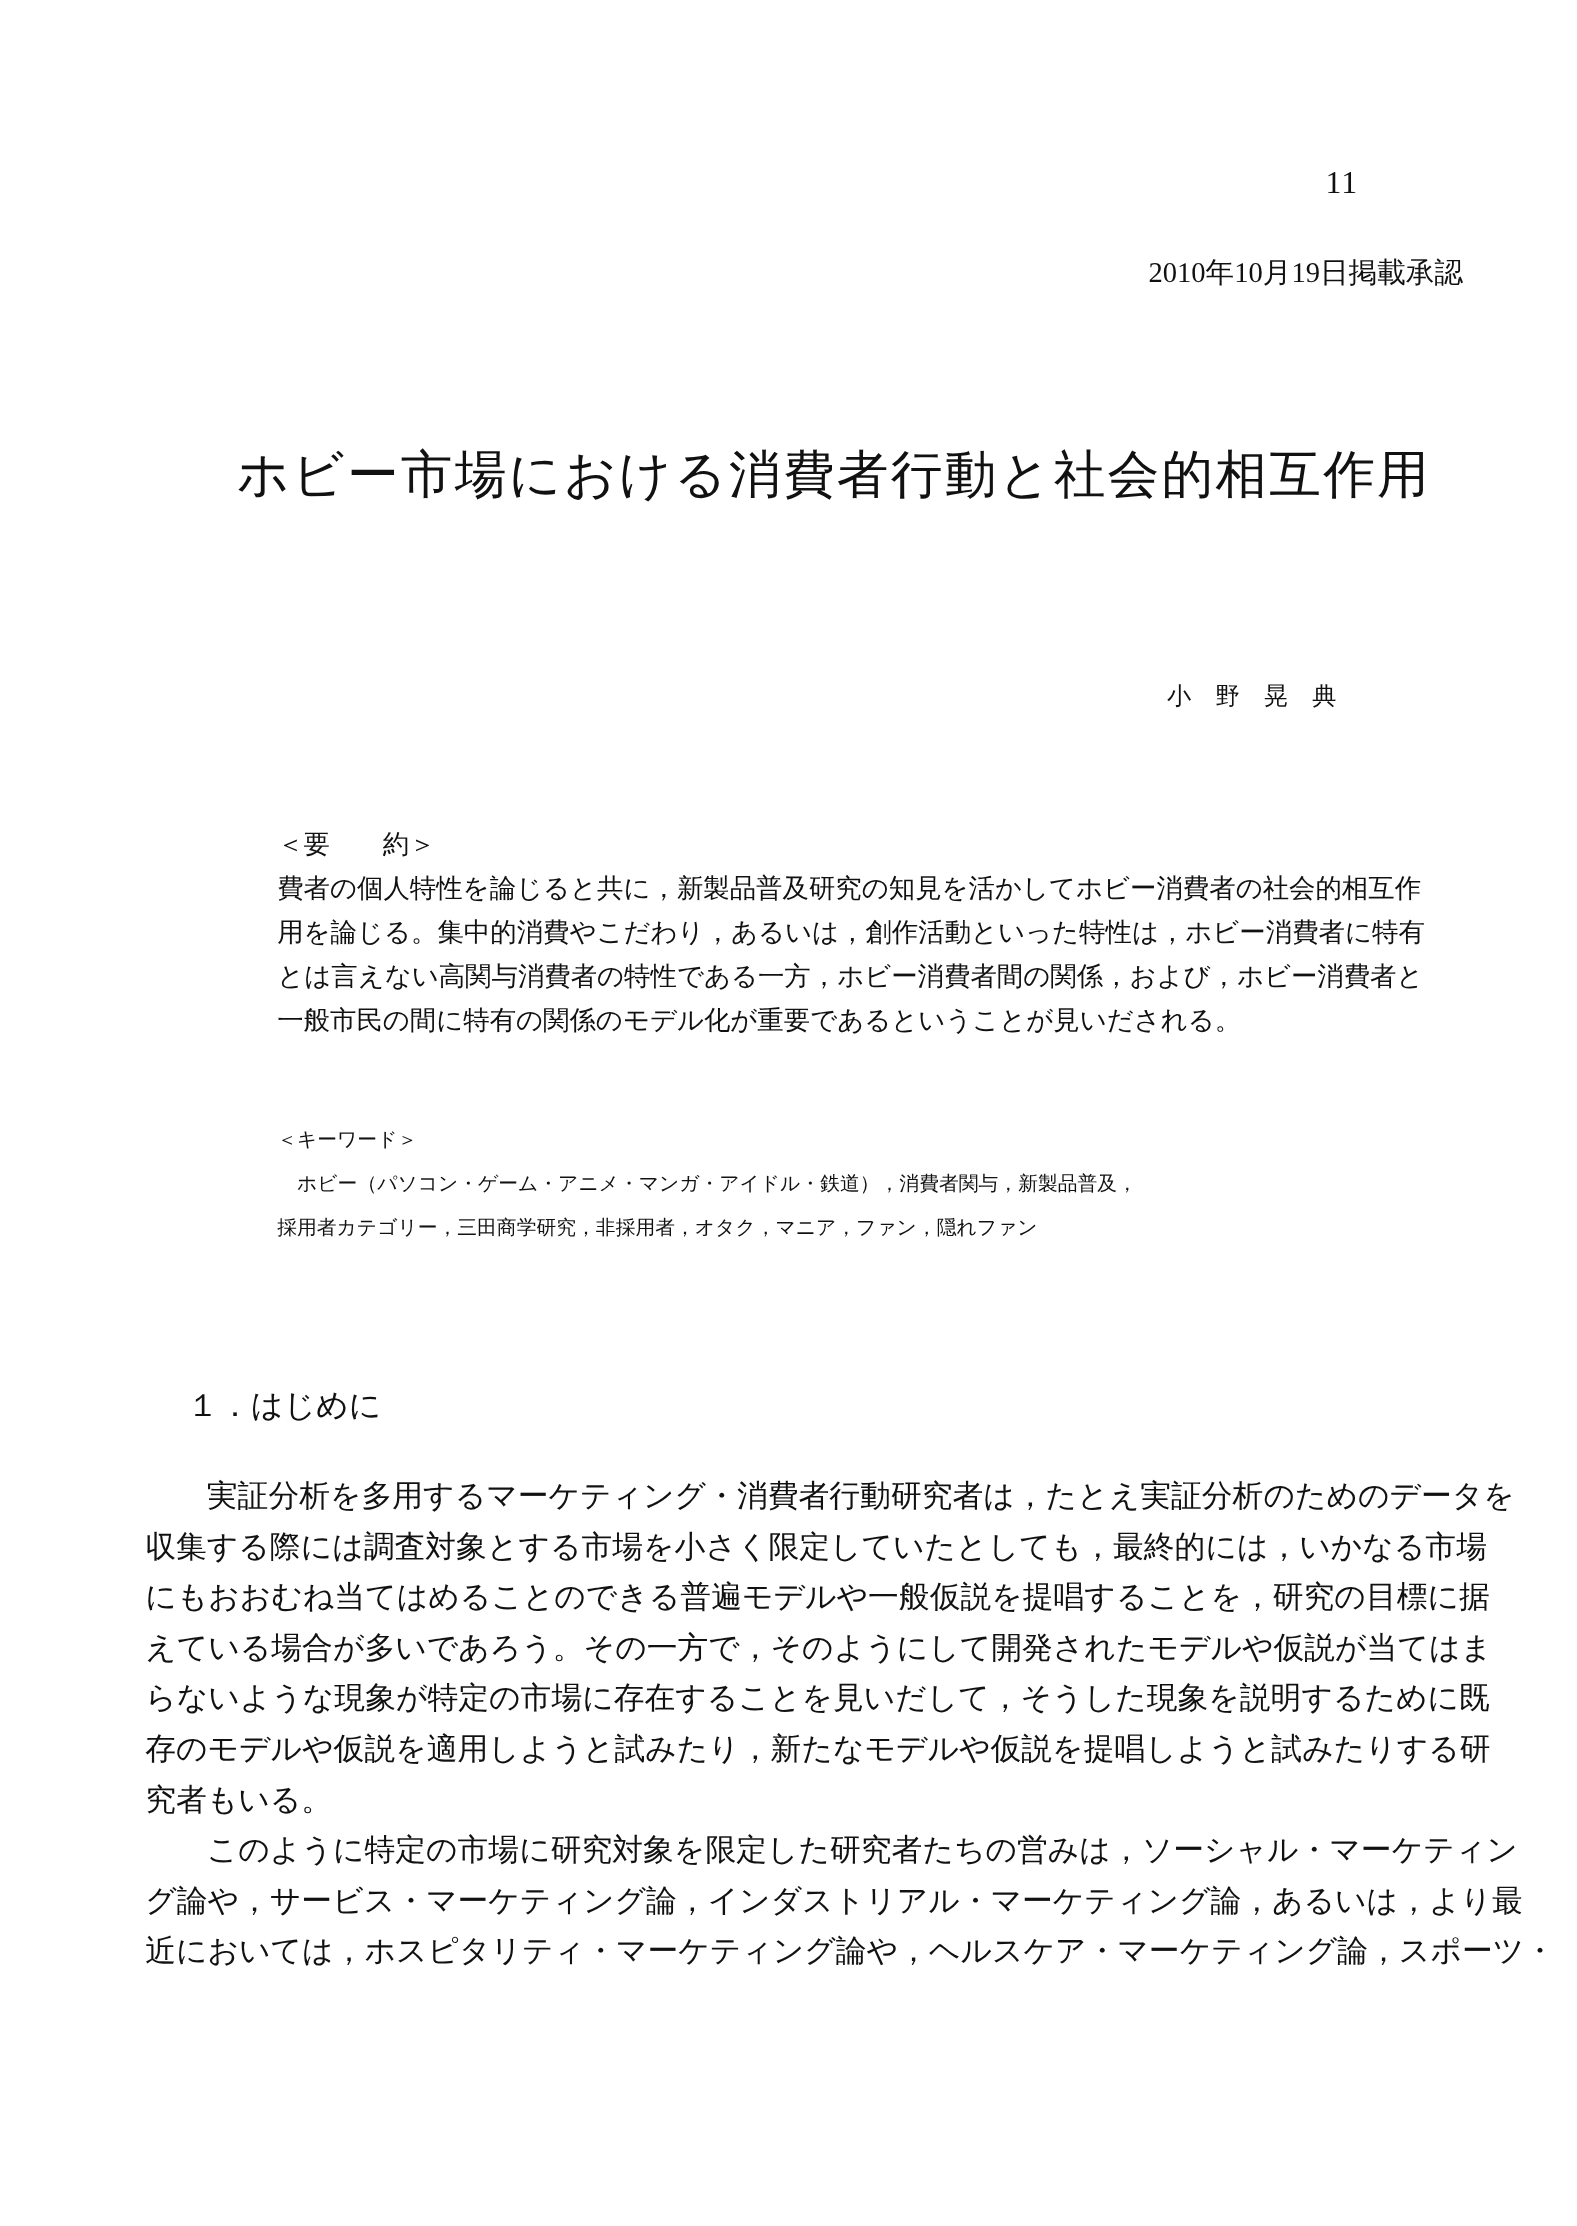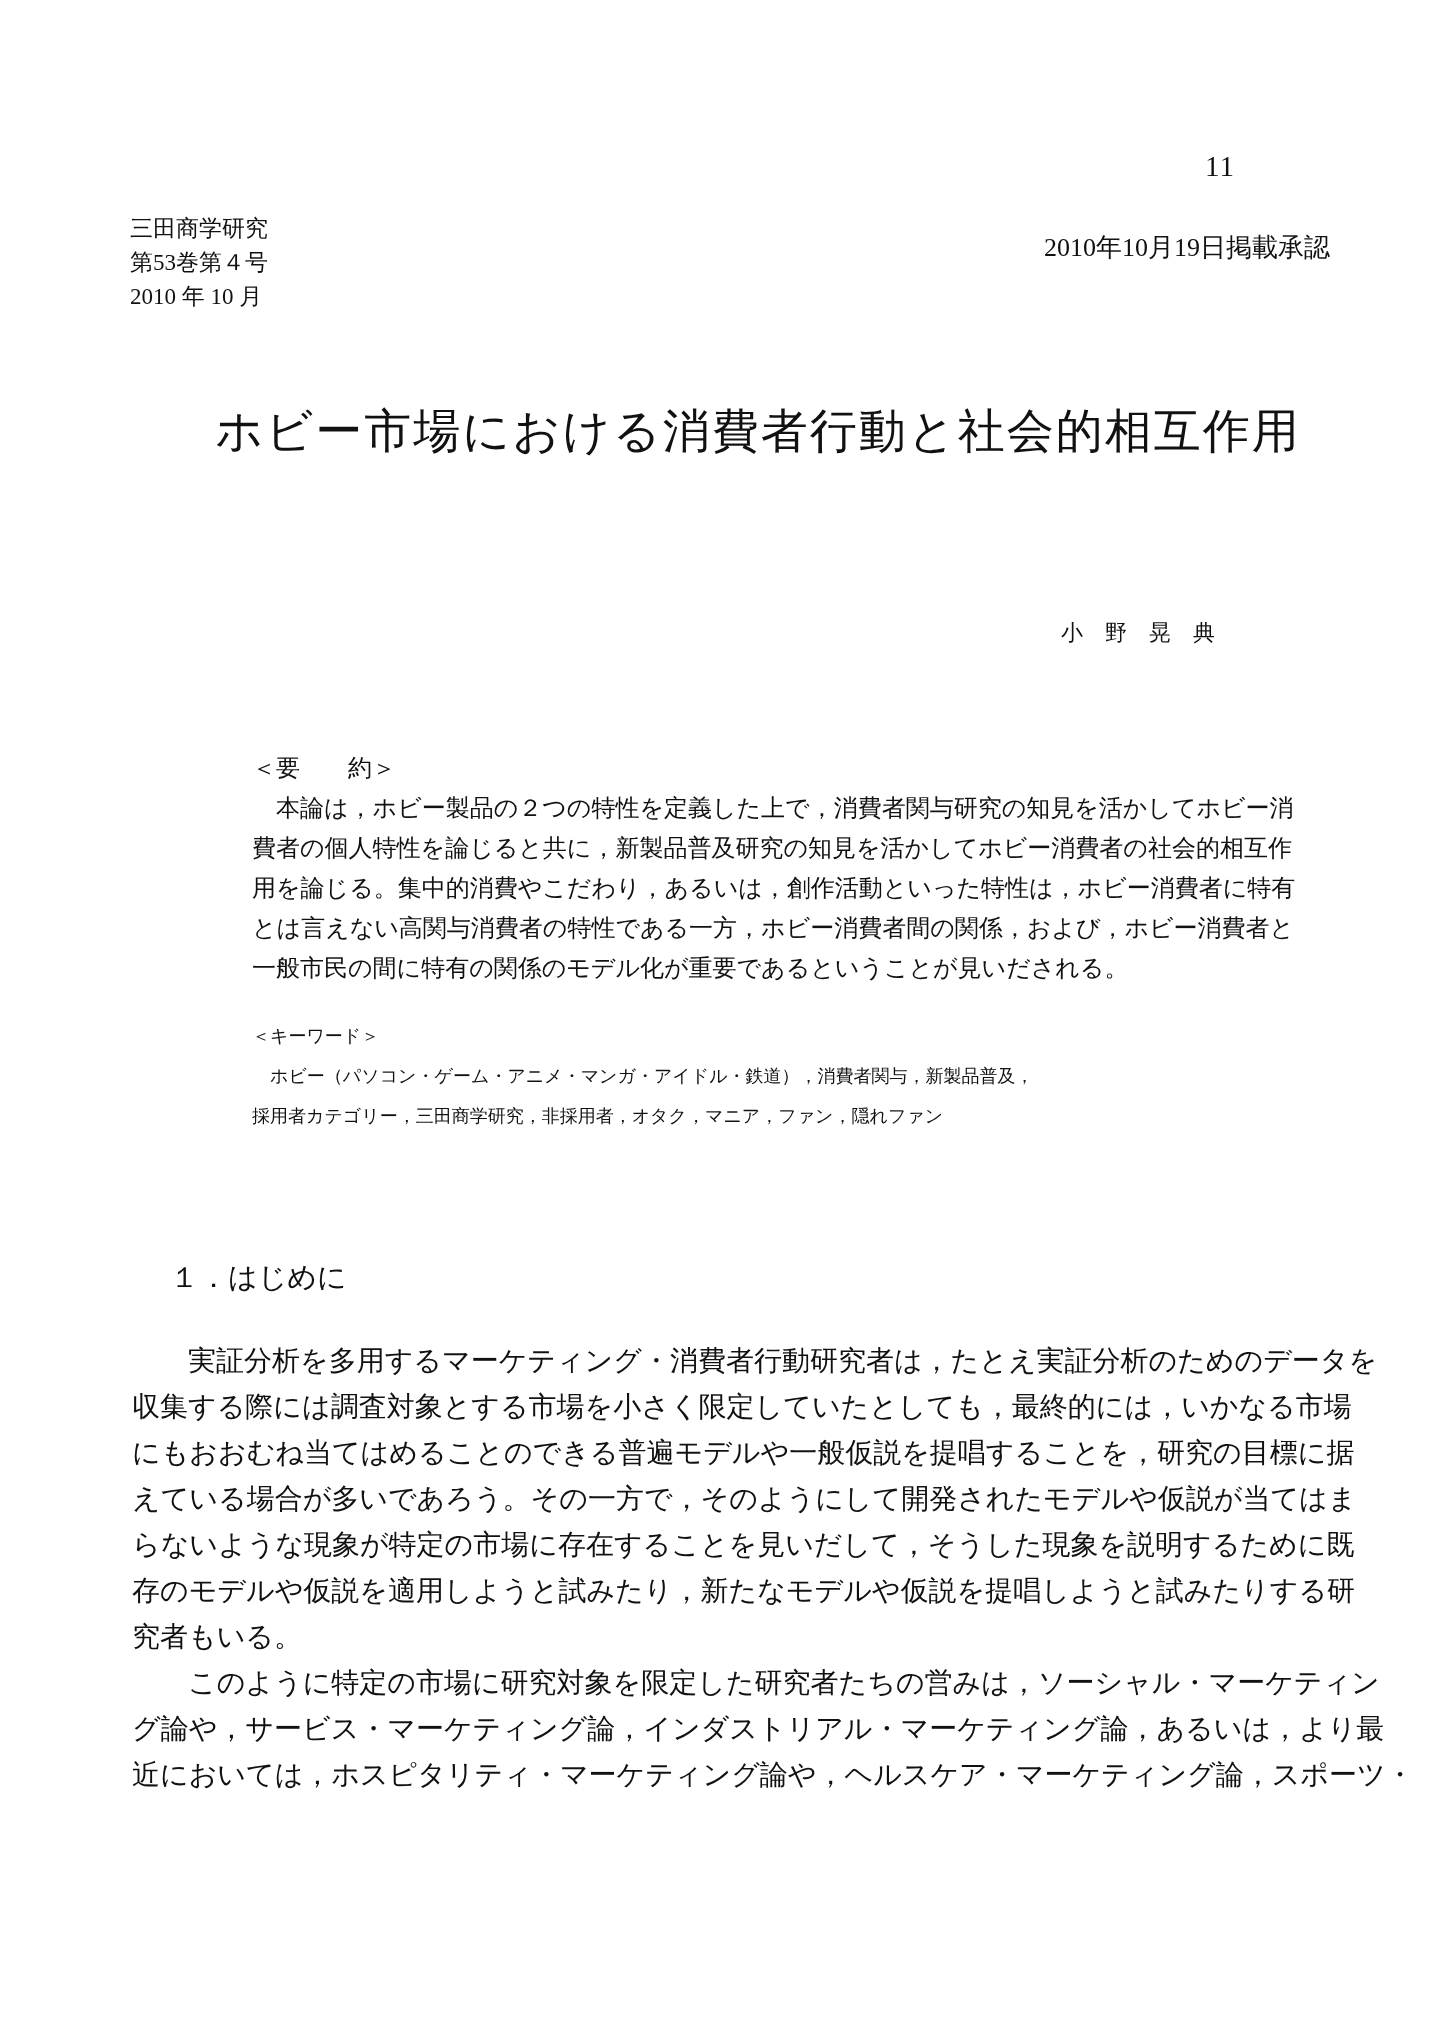--- a/index.html
+++ b/index.html
@@ -92,35 +92,29 @@
     line-height: 46px;
   }
 </style>
 </head>
 <body>
 
 <div class="page">
 
   <div class="page-number">11</div>
 
-  <div class="journal-block">
-    <div class="doc-line">三田商学研究</div>
-    <div class="doc-line">第53巻第４号</div>
-    <div class="doc-line">2010 年 10 月</div>
-  </div>
 
   <div class="approval-note">2010年10月19日掲載承認</div>
 
   <h1 class="article-title" style="margin:0; font-weight:normal;">ホビー市場における消費者行動と社会的相互作用</h1>
 
   <div class="article-author">小　野　晃　典</div>
 
   <div class="abstract-block">
     <div class="doc-line">＜要　　約＞</div>
-    <div class="doc-line">　本論は，ホビー製品の２つの特性を定義した上で，消費者関与研究の知見を活かしてホビー消</div>
     <div class="doc-line">費者の個人特性を論じると共に，新製品普及研究の知見を活かしてホビー消費者の社会的相互作</div>
     <div class="doc-line">用を論じる。集中的消費やこだわり，あるいは，創作活動といった特性は，ホビー消費者に特有</div>
     <div class="doc-line">とは言えない高関与消費者の特性である一方，ホビー消費者間の関係，および，ホビー消費者と</div>
     <div class="doc-line">一般市民の間に特有の関係のモデル化が重要であるということが見いだされる。</div>
   </div>
 
   <div class="keywords-block">
     <div class="doc-line">＜キーワード＞</div>
     <div class="doc-line">　ホビー（パソコン・ゲーム・アニメ・マンガ・アイドル・鉄道），消費者関与，新製品普及，</div>
     <div class="doc-line">採用者カテゴリー，三田商学研究，非採用者，オタク，マニア，ファン，隠れファン</div>

